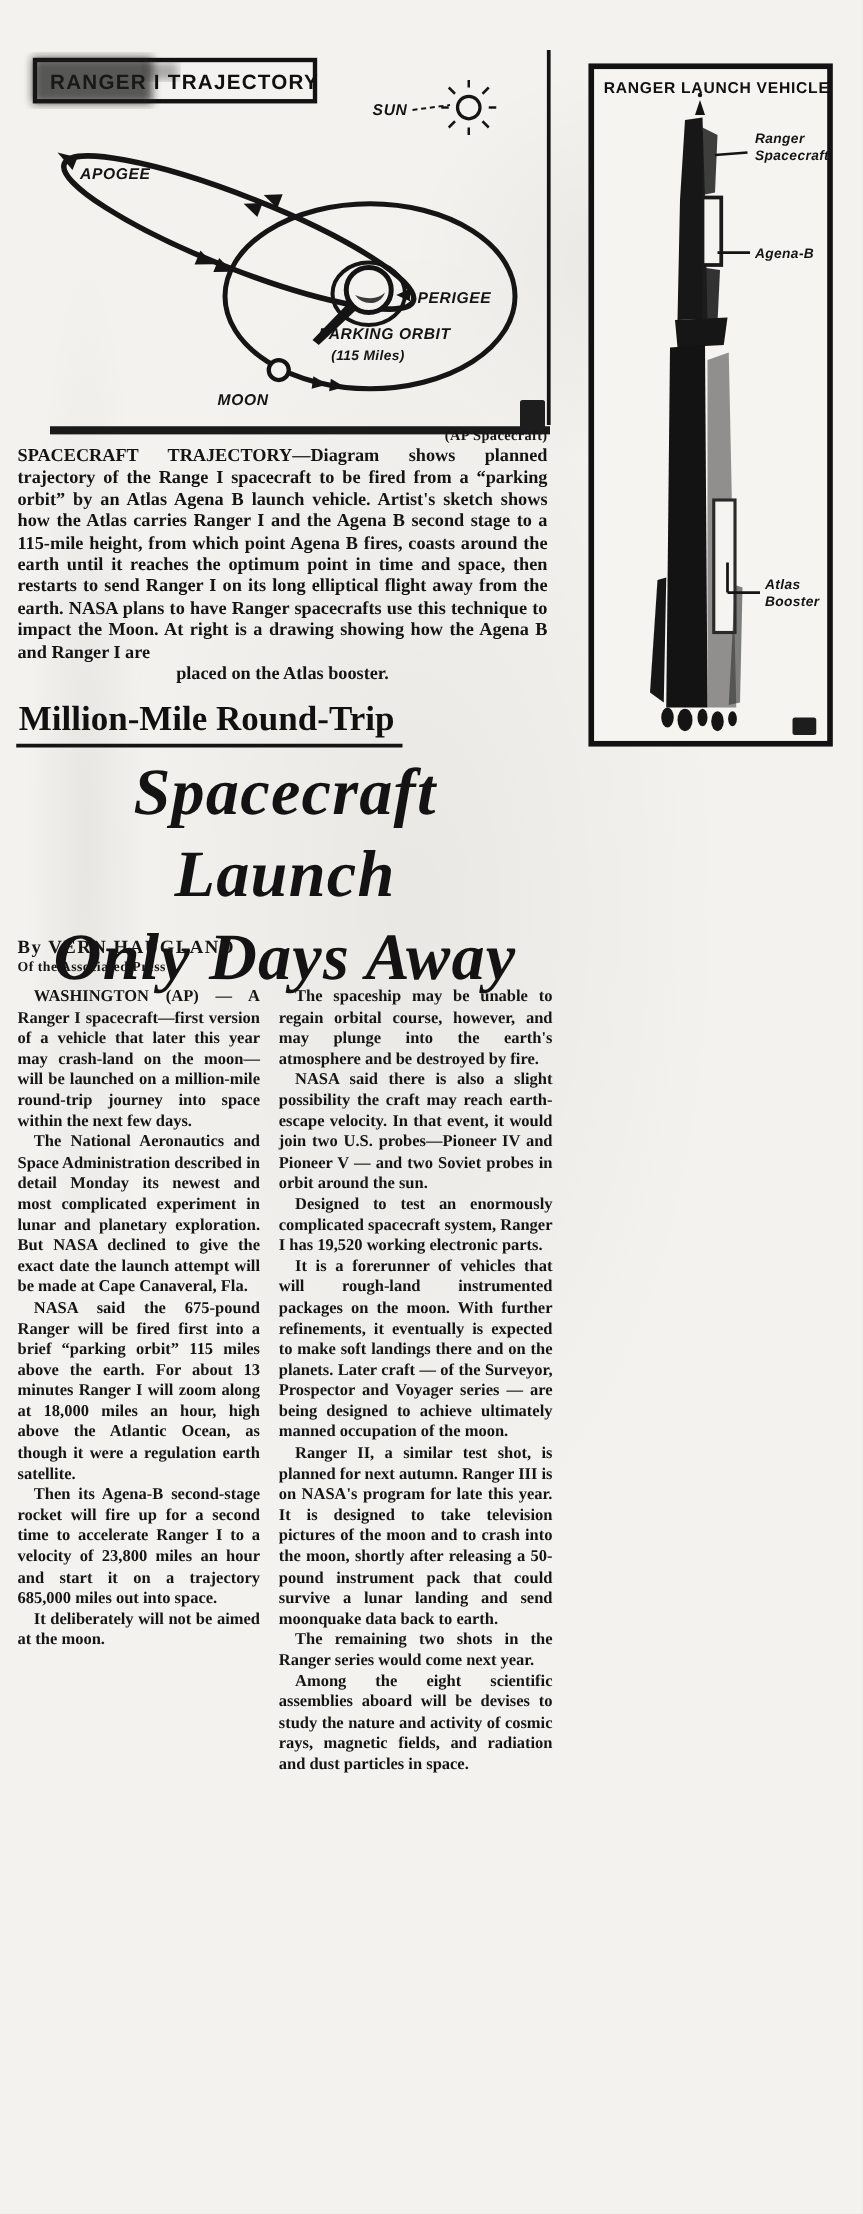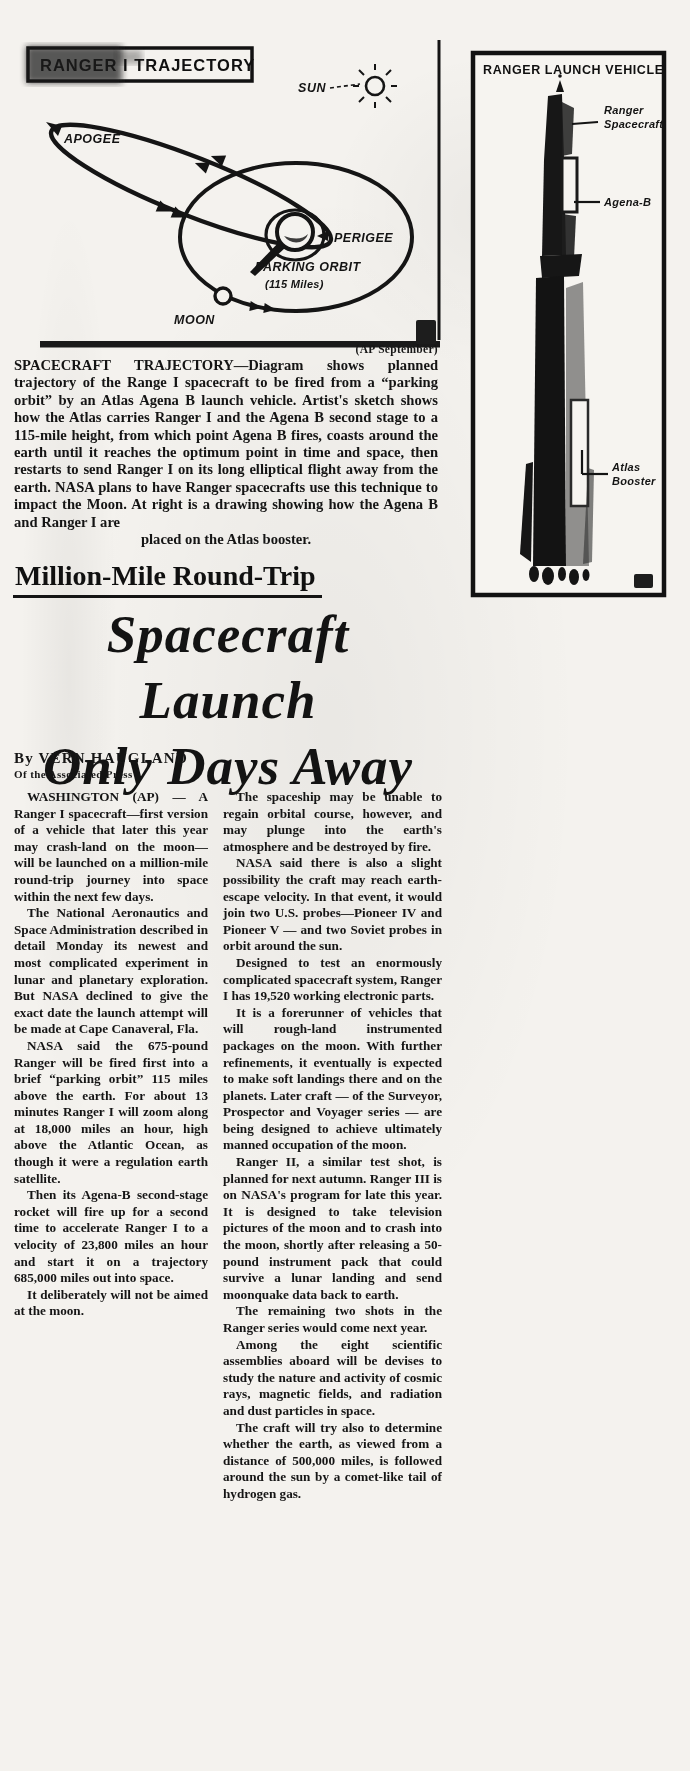--- a/index.html
+++ b/index.html
@@ -147,21 +147,21 @@
       <text class="dlabel-sm" x="134" y="64">Ranger</text>
       <text class="dlabel-sm" x="134" y="78">Spacecraft</text>
       <text class="dlabel-sm" x="134" y="156">Agena-B</text>
       <text class="dlabel-sm" x="142" y="421">Atlas</text>
       <text class="dlabel-sm" x="142" y="435">Booster</text>
 
       <rect x="164" y="524" width="19" height="14" rx="2" fill="#1d1d1d"></rect>
     </svg>
   </div>
 
-  <div class="credit abs" style="left:14px;top:343px;">(AP September)</div>
+  <div class="credit abs" style="left:14px;top:343px;">(AP Spacecraft)</div>
   <div class="caption abs" style="left:14px;top:357px;">
     <span>SPACECRAFT TRAJECTORY—Diagram shows planned trajectory of the Range I spacecraft to be fired from a “parking orbit” by an Atlas Agena B launch vehicle. Artist's sketch shows how the Atlas carries Ranger I and the Agena B second stage to a 115-mile height, from which point Agena B fires, coasts around the earth until it reaches the optimum point in time and space, then restarts to send Ranger I on its long elliptical flight away from the earth.  NASA plans to have Ranger spacecrafts use this technique to impact the Moon.  At right is a drawing showing how the Agena B and Ranger I are</span>
     <span class="cap-last">placed on the Atlas booster.</span>
   </div>
 
   <div class="kicker abs" style="left:13px;top:560px;font-family:Liberation Serif, serif;">Million-Mile Round-Trip</div>
   <div class="headline abs" style="left:12px;top:601px;">
     <div>Spacecraft Launch</div>
     <div>Only Days Away</div>
   </div>
@@ -180,17 +180,16 @@
         <p>It deliberately will not be aimed at the moon.</p>
       </div>
     <div class="col col-right">
         <p>The spaceship may be unable to regain orbital course, however, and may plunge into the earth's atmosphere and be destroyed by fire.</p>
         <p>NASA said there is also a slight possibility the craft may reach earth-escape velocity. In that event, it would join two U.S. probes—Pioneer IV and Pioneer V — and two Soviet probes in orbit around the sun.</p>
         <p>Designed to test an enormously complicated spacecraft system, Ranger I has 19,520 working electronic parts.</p>
         <p>It is a forerunner of vehicles that will rough-land instrumented packages on the moon. With further refinements, it eventually is expected to make soft landings there and on the planets. Later craft — of the Surveyor, Prospector and Voyager series — are being designed to achieve ultimately manned occupation of the moon.</p>
         <p>Ranger II, a similar test shot, is planned for next autumn. Ranger III is on NASA's program for late this year. It is designed to take television pictures of the moon and to crash into the moon, shortly after releasing a 50-pound instrument pack that could survive a lunar landing and send moonquake data back to earth.</p>
         <p>The remaining two shots in the Ranger series would come next year.</p>
         <p>Among the eight scientific assemblies aboard will be devises to study the nature and activity of cosmic rays, magnetic fields, and radiation and dust particles in space.</p>
-        <p>The craft will try also to determine whether the earth, as viewed from a distance of 500,000 miles, is followed around the sun by a comet-like tail of hydrogen gas.</p>
       </div>
   </div>
 
 </div>
 
 </body></html>

